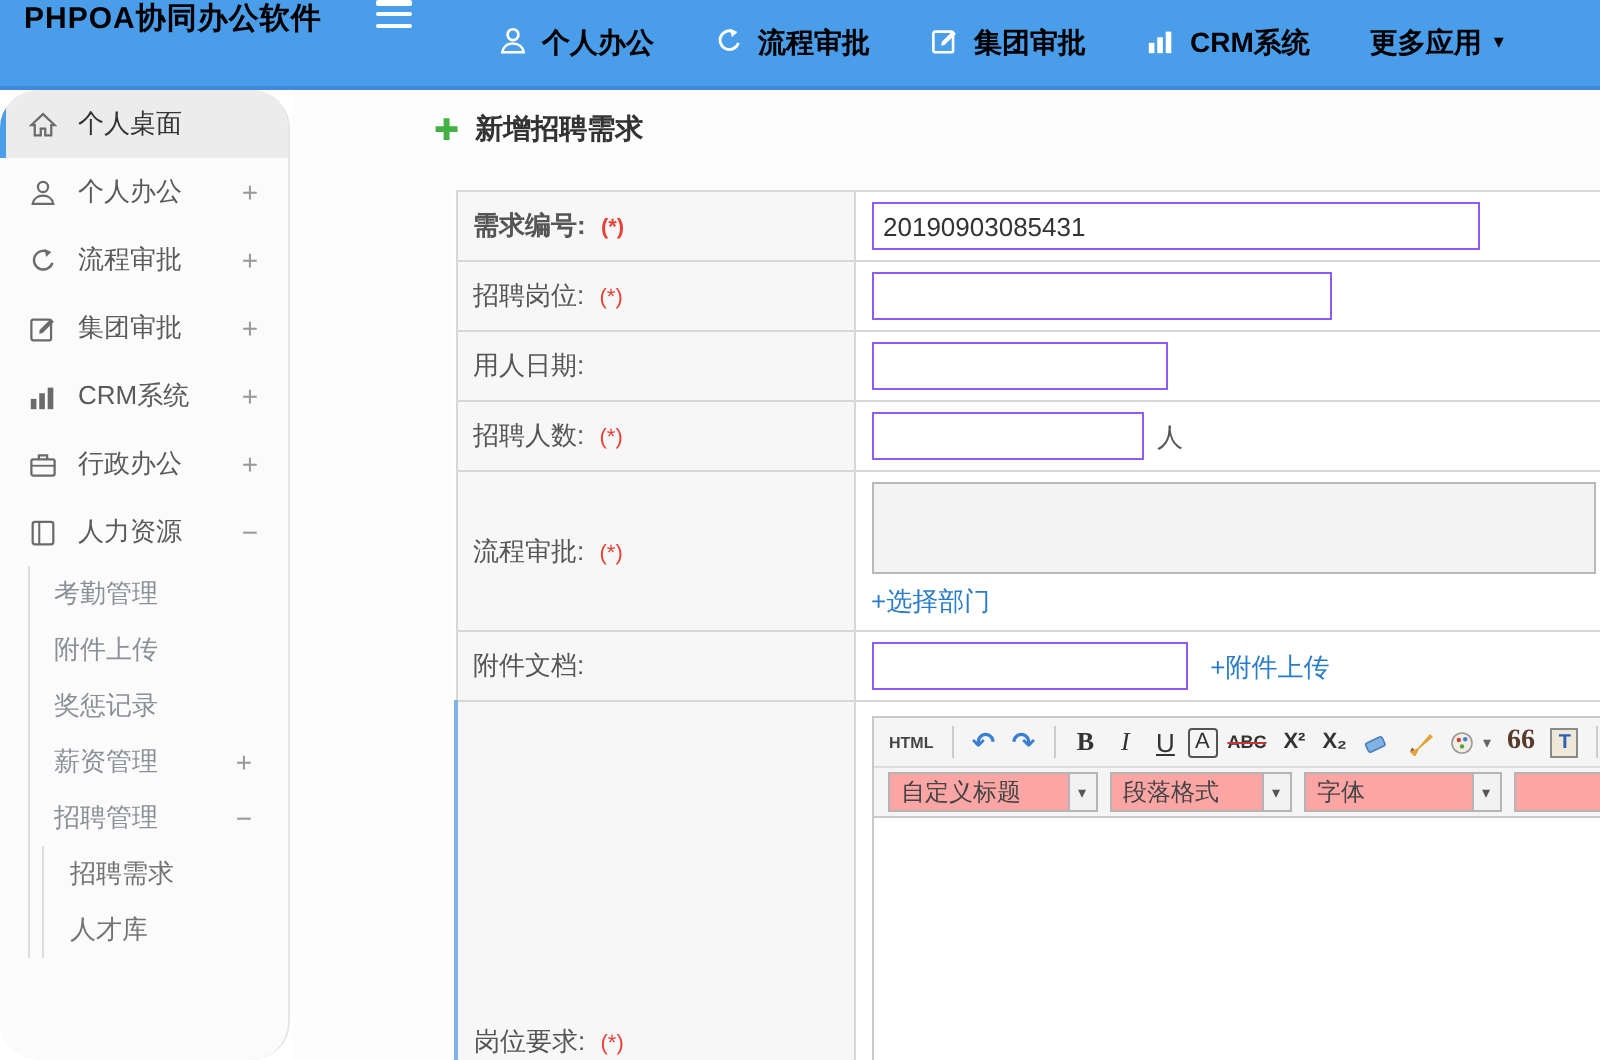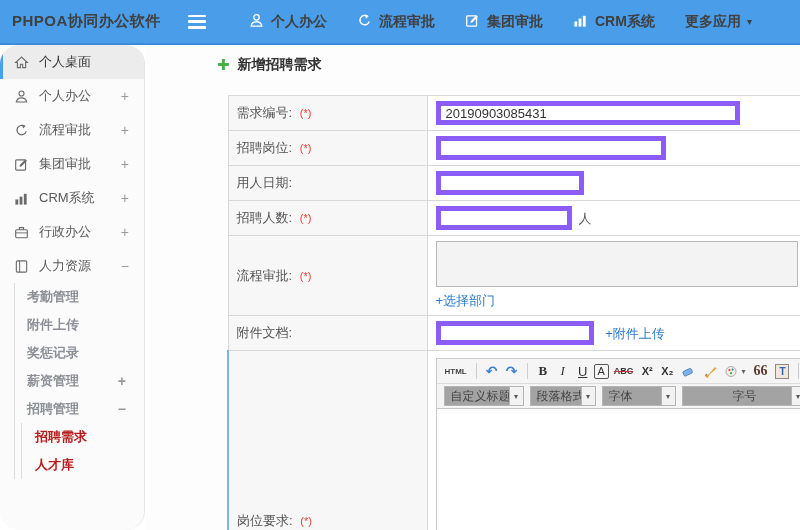--- a/index.html
+++ b/index.html
@@ -3,59 +3,59 @@
 <meta charset="utf-8">
 <style>
   * { margin:0; padding:0; box-sizing:border-box; }
   html,body { background:#e9e9e9; }
   body { font-family:"Liberation Sans","DejaVu Sans",sans-serif; }
   .app { position:relative; width:800px; height:530px; overflow:hidden; background:#fff; }
 
   
   .header { position:absolute; top:0; left:0; width:100%; height:45px;
             background:#4a9de9; border-bottom:2px solid #3c8ad9;
-            display:flex; align-items:center; color:#404040; }
+            display:flex; color:#000000; }
   .brand { width:188px; padding-left:12px; font-size:15px; font-weight:bold; letter-spacing:.5px; }
   .hamburger { width:18px; height:14px; margin-right:28px; display:flex; flex-direction:column;
                justify-content:space-between; cursor:pointer; }
   .hamburger i { display:block; height:2.5px; background:#fff; border-radius:1px; }
   .nav { display:flex; align-items:center; height:100%; }
   .nav-item { display:flex; align-items:center; height:100%; padding:0 15px;
               font-size:14px; font-weight:bold; cursor:pointer; white-space:nowrap; }
   .nav-item svg { margin-right:7px; }
   .caret { font-size:10px; margin-left:6px; }
 
   
   .sidebar { position:absolute; top:45px; left:0; bottom:0; width:145px;
              background:#fbfbfb; border-right:1px solid #e5e5e5; overflow:hidden;border-radius:19px; }
   .s-item { position:relative; height:34px; display:flex; align-items:center;
             padding-left:14px; font-size:13px; color:#5a5a5a; cursor:pointer; }
   .s-item .ic { width:16px; height:16px; margin-right:9px; display:flex; align-items:center; }
   .s-item.active { background:#ececec; border-left:3px solid #4a9de9; padding-left:11px; color:#333; }
   .toggle { position:absolute; right:15px; color:#999; font-size:14px; }
   .sub1 { margin-left:14px; border-left:1px solid #ddd; }
-  .sub1 .s-item { height:28px; padding-left:12px; color:#8b8f96;font-weight:bold; }
+  .sub1 .s-item { height:28px; padding-left:12px; color:#8b8f96; }
   .sub1 .toggle { right:18px; }
   .sub2 { margin-left:6px; border-left:1px solid #ddd; }
-  .sub2 .s-item { height:28px; padding-left:13px; color:#b91c1c; }
+  .sub2 .s-item { height:28px; padding-left:13px; color:#737373; }
 
   
   .main { position:absolute; top:45px; left:146px; right:0; bottom:0;
           background:#fdfdfd; overflow:hidden; }
   .page-title { margin:10px 0 0 71px; height:20px; display:flex; align-items:center; }
   .plus-ic { color:#43b143; font-size:15px; font-weight:bold; }
   .page-title b { font-size:14px; color:#333; margin-left:8px; }
 
   table.form { margin:20px 0 0 81px; width:660px; border-collapse:collapse;
                background:#fff; table-layout:fixed; }
   table.form td { border:1px solid #d8d8d8; font-size:13px; }
   td.lbl { width:199px; background:#f7f7f7; color:#555; padding-left:8px; vertical-align:middle; }
   td.val { padding:5px 8px; background:#fff; vertical-align:middle; }
   .star { color:#e8413a; font-size:11px; margin-left:4px; }
-  input.txt { height:24px; border:5px solid #8b5cf6; background:#fff; padding:0 5px;
+  input.txt { height:24px; border:1px solid #8b5cf6; background:#fff; padding:0 5px;
               font-size:13px; color:#333; font-family:inherit; }
   .w-big { width:304px; height:27px; font-size:15px; }
   .w-230 { width:230px; } .w-148 { width:148px; } .w-136 { width:136px; } .w-158 { width:158px; }
   textarea.dept { width:362px; height:46px; background:#f3f3f3; border:1px solid #b9b9b9;
                   resize:none; display:block; position:relative; }
   .resize-corner { position:relative; width:362px; }
   .resize-corner::after { content:""; position:absolute; right:1px; bottom:1px; width:9px; height:9px;
       background:repeating-linear-gradient(135deg,transparent 0 2px,#9a9a9a 2px 3px); }
   a.blue-link { color:#2a7cc9; text-decoration:none; font-size:13px; cursor:pointer; }
   .link-row { display:block; margin-top:5px; }
@@ -81,21 +81,21 @@
   .b-boxA { border:1px solid #555; font-size:11px; height:15px; min-width:15px; padding:0 1px; }
   .b-strike { font-size:9px; text-decoration:line-through; text-decoration-color:#c33; font-weight:bold; }
   .b-supsub { font-size:11px; font-weight:bold; }
   .b-quote { font-family:"Liberation Serif",serif; font-weight:bold; font-size:14px; color:#5a3a2a; }
   .paste-box { display:inline-flex; align-items:center; justify-content:center;
                width:14px; height:15px; border:1px solid #8a8a8a; background:#efe7d8;
                color:#2a62b8; font-size:10px; font-weight:bold; }
   .mini-caret { font-size:8px; color:#666; margin-left:2px; }
 
   .ed-select { display:inline-flex; align-items:stretch; margin:0 3px; height:20px;
-               border:1px solid #b5b5b5; background:#a3a3a3; cursor:pointer; }
+               border:1px solid #b5b5b5; background:#fca5a5; cursor:pointer;gap:25px; }
   .ed-select .sel-label { display:flex; align-items:center; padding:0 6px; font-size:12px; color:#444; }
   .ed-select .sel-arrow { display:flex; align-items:center; justify-content:center;
                width:14px; border-left:1px solid #b5b5b5; font-size:8px; color:#555; background:#f2f2f2; }
   .w-sel-1 .sel-label{ width:64px; } .w-sel-2 .sel-label{ width:50px; }
   .w-sel-3 .sel-label{ width:58px; } .w-sel-4 .sel-label{ width:64px;margin-left:44px; }
   .align-btn { margin:0 3px; }
   .ed-body { height:270px; background:#fff; }
 </style>
 </head>
 <body>
@@ -257,21 +257,21 @@
 
   <div class="main">
     <div class="page-title">
       <span class="plus-ic">✚</span>
       <b>新增招聘需求</b>
     </div>
 
     <table class="form">
       <tbody>
           <tr>
-        <td class="lbl" style="height:35px;">
+        <td class="lbl" style="height:35px;font-weight:bold;">
           <span>需求编号:</span>
           <span class="star">(*)</span>
         </td>
         <td class="val">
           <input class="txt w-big" value="20190903085431" style="">
         </td>
       </tr>
       <tr>
         <td class="lbl" style="height:35px;">
           <span>招聘岗位:</span>

